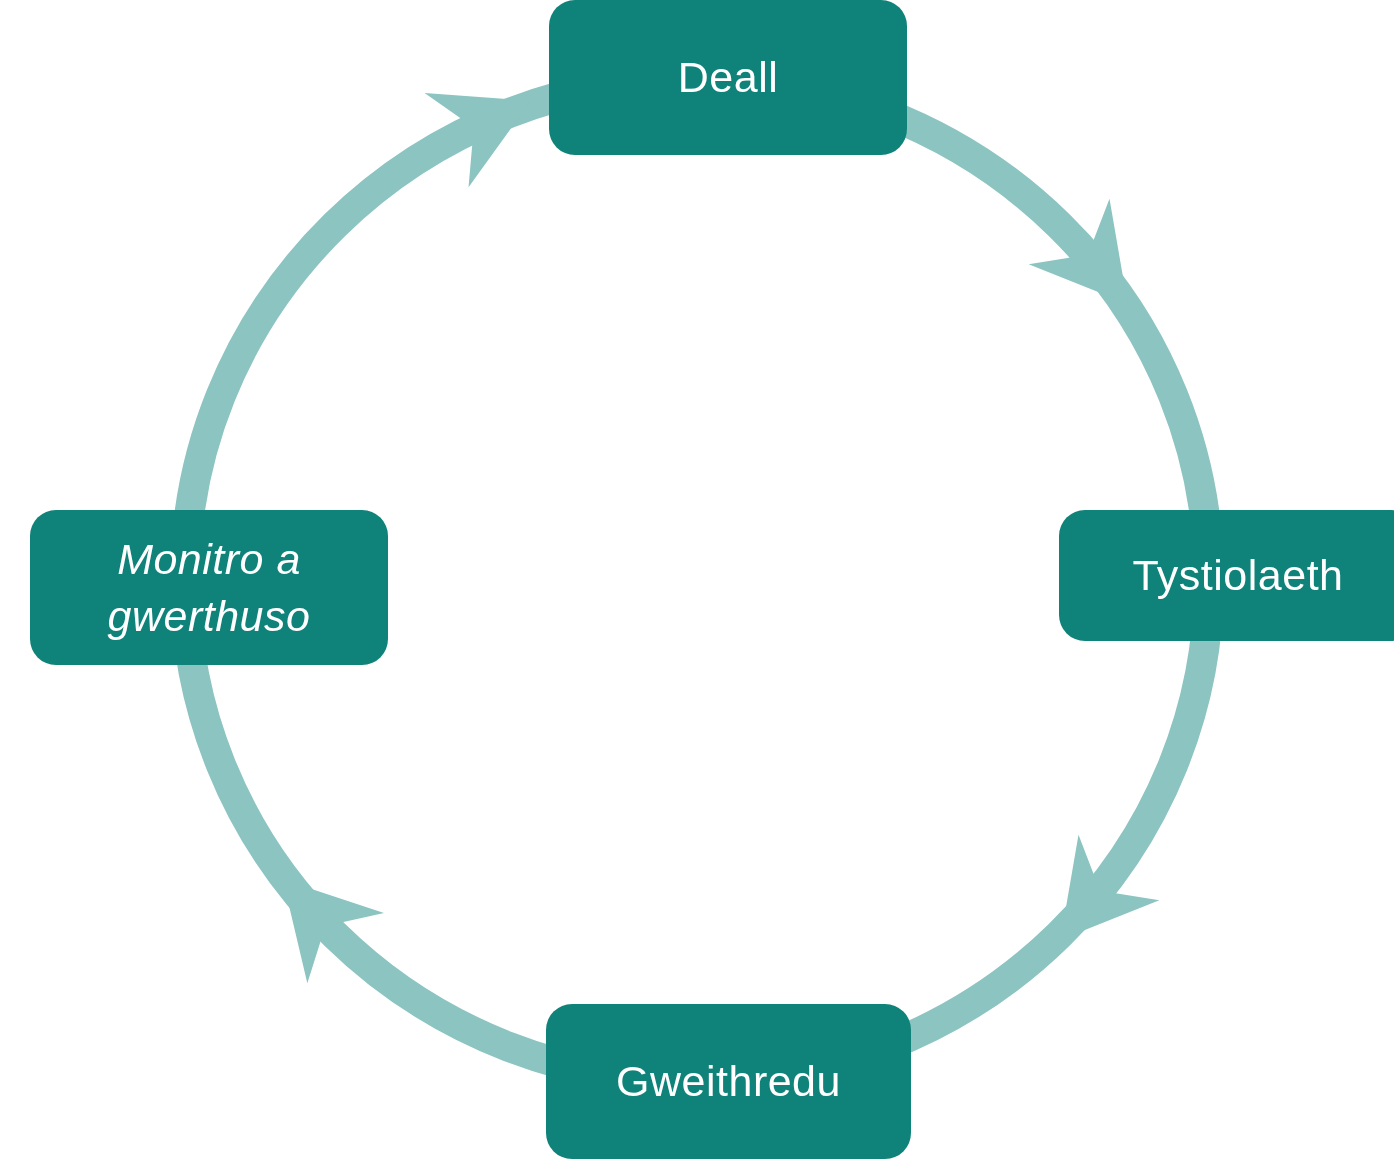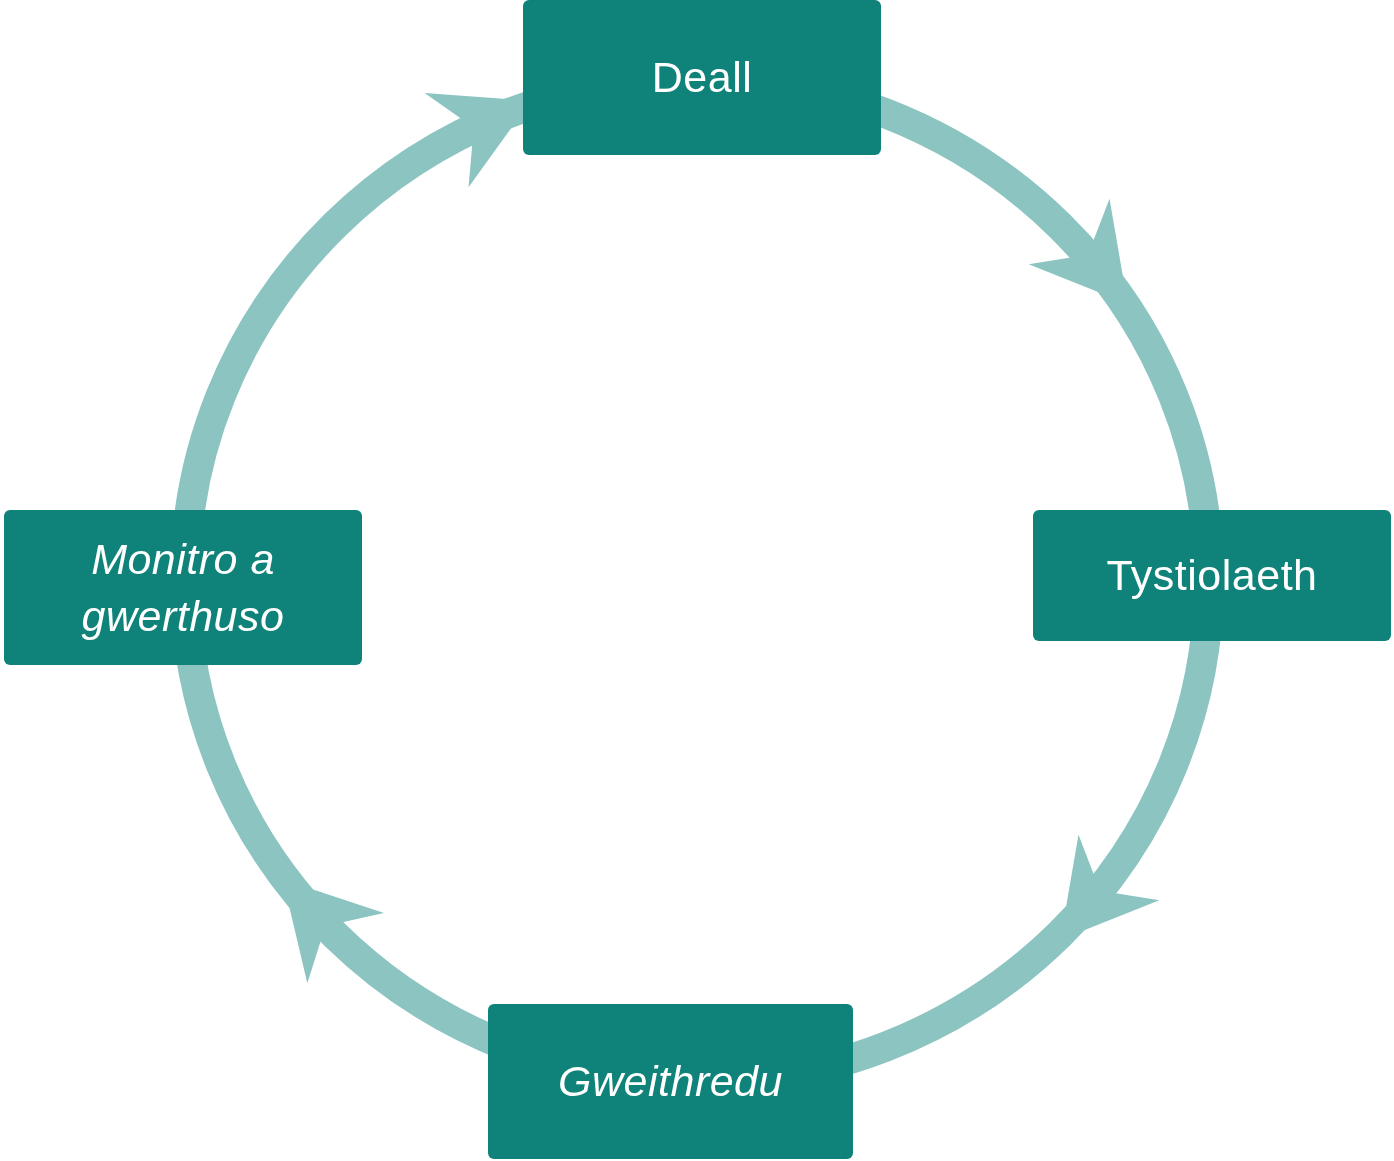--- a/index.html
+++ b/index.html
@@ -19,38 +19,39 @@
     position: absolute;
     left: 0;
     top: 0;
     width: 1394px;
     height: 1161px;
     display: block;
   }
   .node {
     position: absolute;
     background: #0F8379;
-    border-radius: 6px;
+    border-radius: 26px;
     display: flex;
     align-items: center;
     justify-content: center;
     text-align: center;
     box-sizing: border-box;
     padding: 8px 12px;
+    margin-left: 26px;
   }
   .node-label {
     color: #ffffff;
     font-size: 43px;
     line-height: 1.32;
     font-weight: 400;
     letter-spacing: 0.5px;
   }
   .node-top    { left: 523px;  top: 0px;    width: 358px; height: 155px; }
   .node-right  { left: 1033px; top: 510px;  width: 358px; height: 131px; }
-  .node-bottom { left: 488px;  top: 1004px; width: 365px; height: 155px; font-style: italic; }
+  .node-bottom { left: 520px;  top: 1004px; width: 365px; height: 155px; }
   .node-left   { left: 4px;    top: 510px;  width: 358px; height: 155px; font-style: italic; }
 </style>
 </head>
 <body>
 
 <div class="stage">
 
   <svg class="ring-layer" viewBox="0 0 1394 1161" xmlns="http://www.w3.org/2000/svg">
 
     <ellipse cx="697" cy="580" rx="512" ry="502" fill="none" stroke-width="30" stroke="#8BC4C0"></ellipse>

